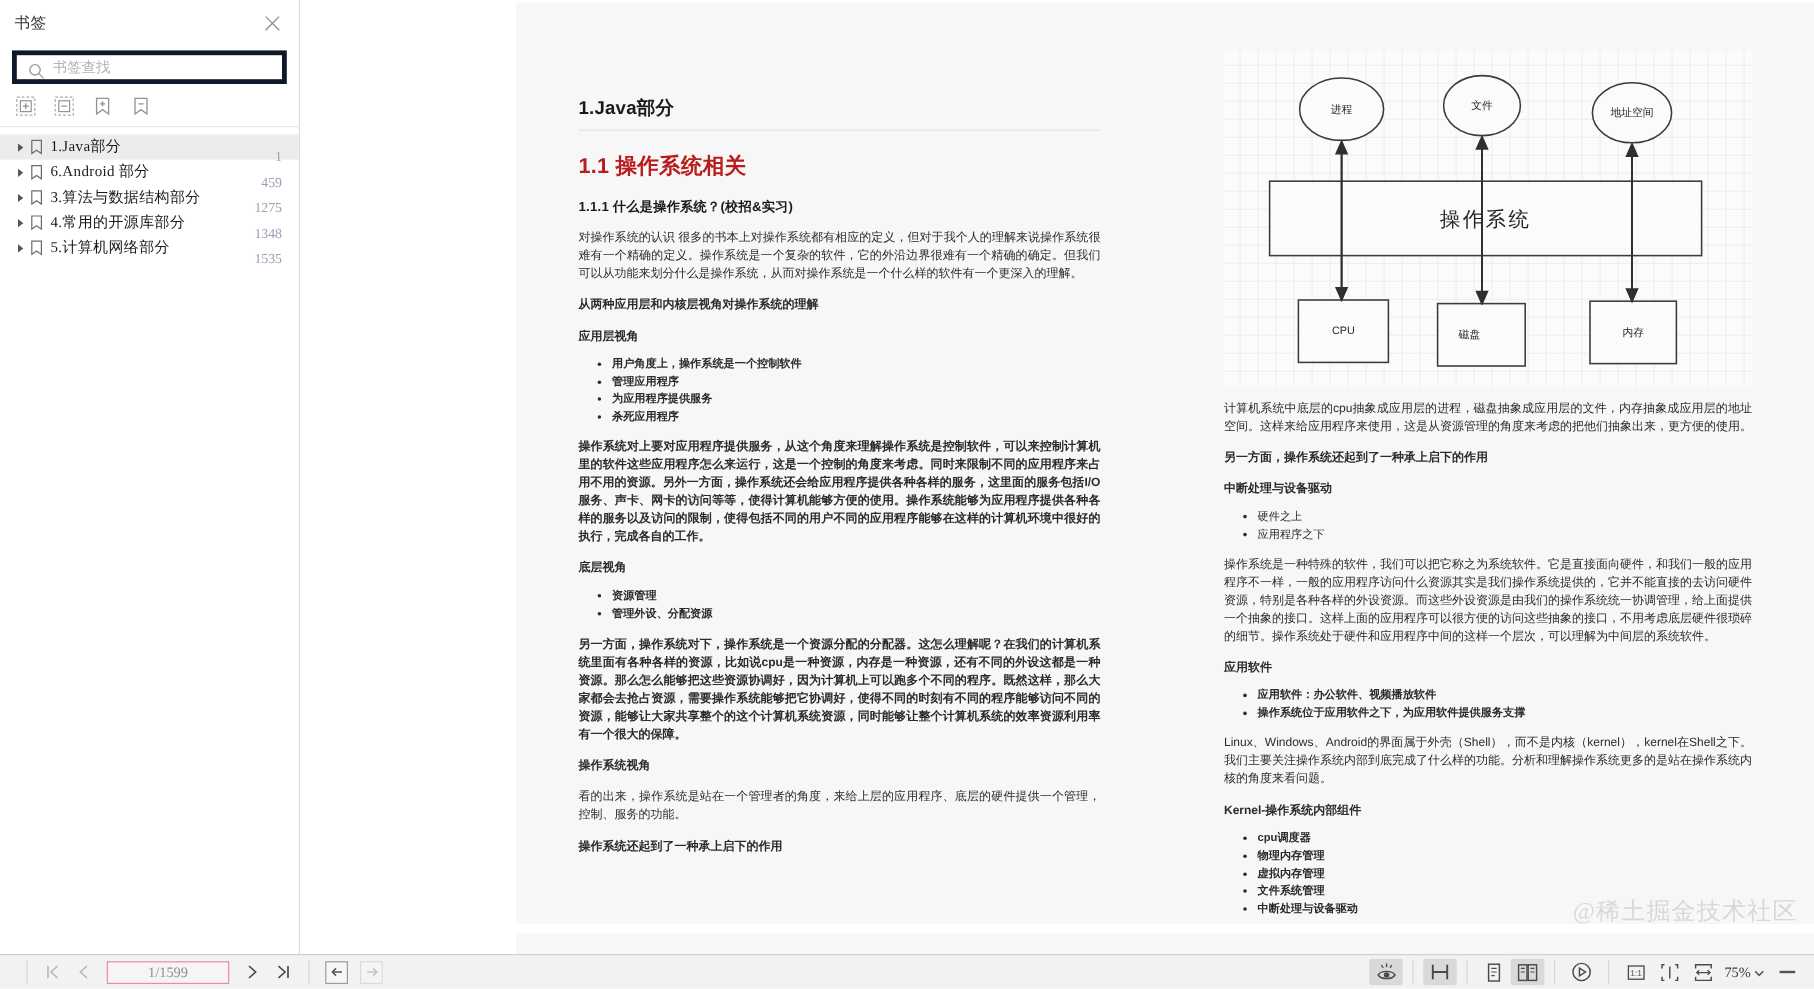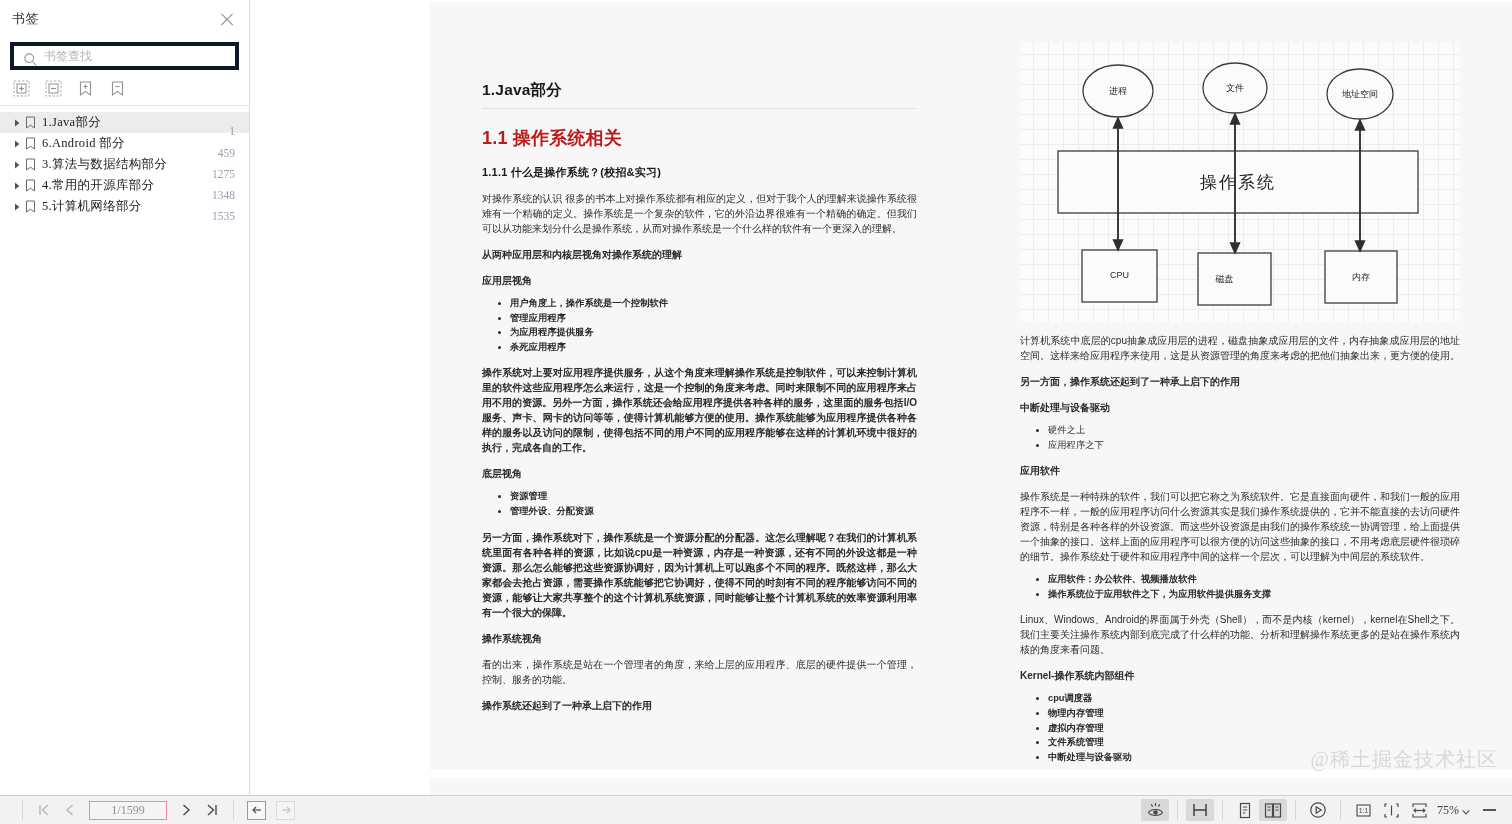--- a/index.html
+++ b/index.html
@@ -187,21 +187,21 @@
     font-family: "Liberation Serif", serif;
   }
   .sep { width: 1px; height: 20px; background: #d5d5d5; margin: 0 8px; }
   .nav-btn {
     width: 26px; height: 24px;
     display: flex; align-items: center; justify-content: center;
     cursor: pointer;
   }
   .nav-btn.dim { opacity: .42; }
   .page-input {
-    width: 78px; height: 19px;
+    width: 102px; height: 19px;
     border: 1.6px solid #f08b9e;
     background: #f5f5f5;
     color: #8f8f8f; font-size: 12px;
     text-align: center; outline: none;
     margin: 0 6px;
     font-family: "Liberation Serif", serif;
   }
   .sq-btn {
     width: 19px; height: 19px;
     border: 1px solid #9b9b9b;
@@ -418,22 +418,22 @@
           <div class="dg-txt" style="left:305px; top:229px; width:72px;">内存</div>
         </div>
 
         <p class="p">计算机系统中底层的cpu抽象成应用层的进程，磁盘抽象成应用层的文件，内存抽象成应用层的地址空间。这样来给应用程序来使用，这是从资源管理的角度来考虑的把他们抽象出来，更方便的使用。</p>
         <p class="p bold">另一方面，操作系统还起到了一种承上启下的作用</p>
         <p class="p bold">中断处理与设备驱动</p>
         <ul class="doc-ul reg">
           <li>硬件之上</li>
           <li>应用程序之下</li>
         </ul>
+        <p class="p">操作系统是一种特殊的软件，我们可以把它称之为系统软件。它是直接面向硬件，和我们一般的应用程序不一样，一般的应用程序访问什么资源其实是我们操作系统提供的，它并不能直接的去访问硬件资源，特别是各种各样的外设资源。而这些外设资源是由我们的操作系统统一协调管理，给上面提供一个抽象的接口。这样上面的应用程序可以很方便的访问这些抽象的接口，不用考虑底层硬件很琐碎的细节。操作系统处于硬件和应用程序中间的这样一个层次，可以理解为中间层的系统软件。</p>
         <p class="p bold">应用软件</p>
-        <p class="p">操作系统是一种特殊的软件，我们可以把它称之为系统软件。它是直接面向硬件，和我们一般的应用程序不一样，一般的应用程序访问什么资源其实是我们操作系统提供的，它并不能直接的去访问硬件资源，特别是各种各样的外设资源。而这些外设资源是由我们的操作系统统一协调管理，给上面提供一个抽象的接口。这样上面的应用程序可以很方便的访问这些抽象的接口，不用考虑底层硬件很琐碎的细节。操作系统处于硬件和应用程序中间的这样一个层次，可以理解为中间层的系统软件。</p>
         <ul class="doc-ul">
           <li>应用软件：办公软件、视频播放软件</li>
           <li>操作系统位于应用软件之下，为应用软件提供服务支撑</li>
         </ul>
         <p class="p">Linux、Windows、Android的界面属于外壳（Shell），而不是内核（kernel），kernel在Shell之下。我们主要关注操作系统内部到底完成了什么样的功能。分析和理解操作系统更多的是站在操作系统内核的角度来看问题。</p>
         <p class="p bold">Kernel-操作系统内部组件</p>
         <ul class="doc-ul">
           <li>cpu调度器</li>
           <li>物理内存管理</li>
           <li>虚拟内存管理</li>

